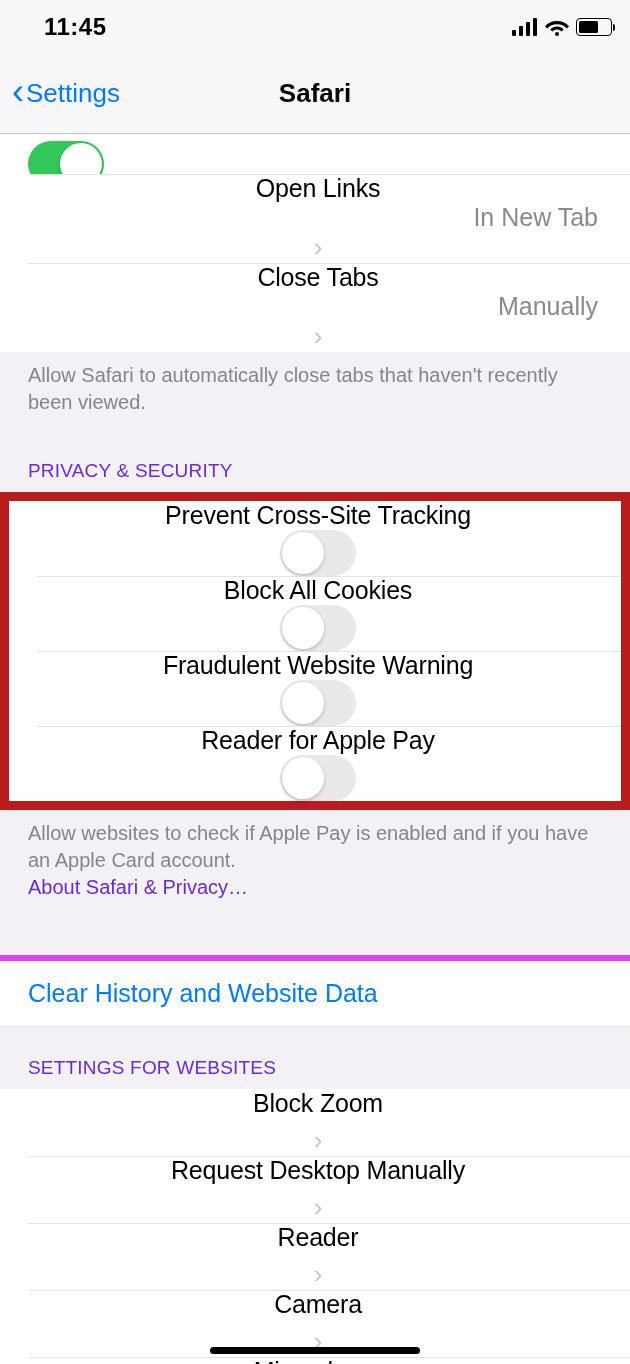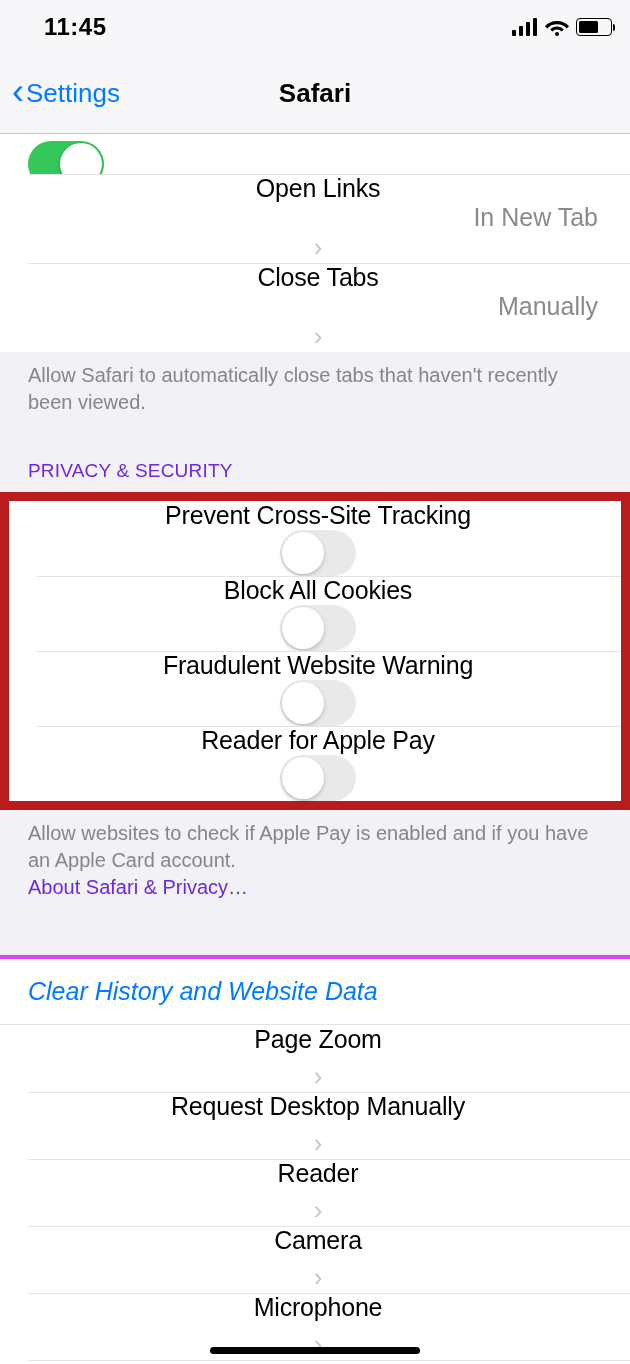--- a/index.html
+++ b/index.html
@@ -159,23 +159,22 @@
     .link-text {
       color: #6d28d9;
     }
     .highlight-box {
       border: 9px solid #b91c1c;
     }
     .clear-row {
       background: #fff;
       padding: 18px 28px;
       margin-top: 40px;
-      border-top: 4px solid #d946ef;
+      border-top: 6px solid #d946ef;
       border-bottom: 1px solid #e3e3e6;
-      font-style: italic;
     }
     .clear-label {
       color: #007aff;
       font-size: 25px;
     }
     .home-indicator {
       position: absolute;
       bottom: 10px;
       left: 50%;
       transform: translateX(-50%);
@@ -295,23 +294,24 @@
   </div>
   <div class="group-footer">
     <span>Allow websites to check if Apple Pay is enabled and if you have an Apple Card account.</span><br>
     <span class="link-text">About Safari &amp; Privacy…</span>
   </div>
 
   <div class="clear-row">
     <div class="clear-label">Clear History and Website Data</div>
   </div>
 
+  <div class="group-header">SETTINGS FOR WEBSITES</div>
   <div class="group">
     <div class="row">
-      <div class="row-label">Page Zoom</div>
+      <div class="row-label">Block Zoom</div>
       <div class="row-chevron">›</div>
     </div>
     <div class="row">
       <div class="row-label">Request Desktop Manually</div>
       <div class="row-chevron">›</div>
     </div>
     <div class="row">
       <div class="row-label">Reader</div>
       <div class="row-chevron">›</div>
     </div>

